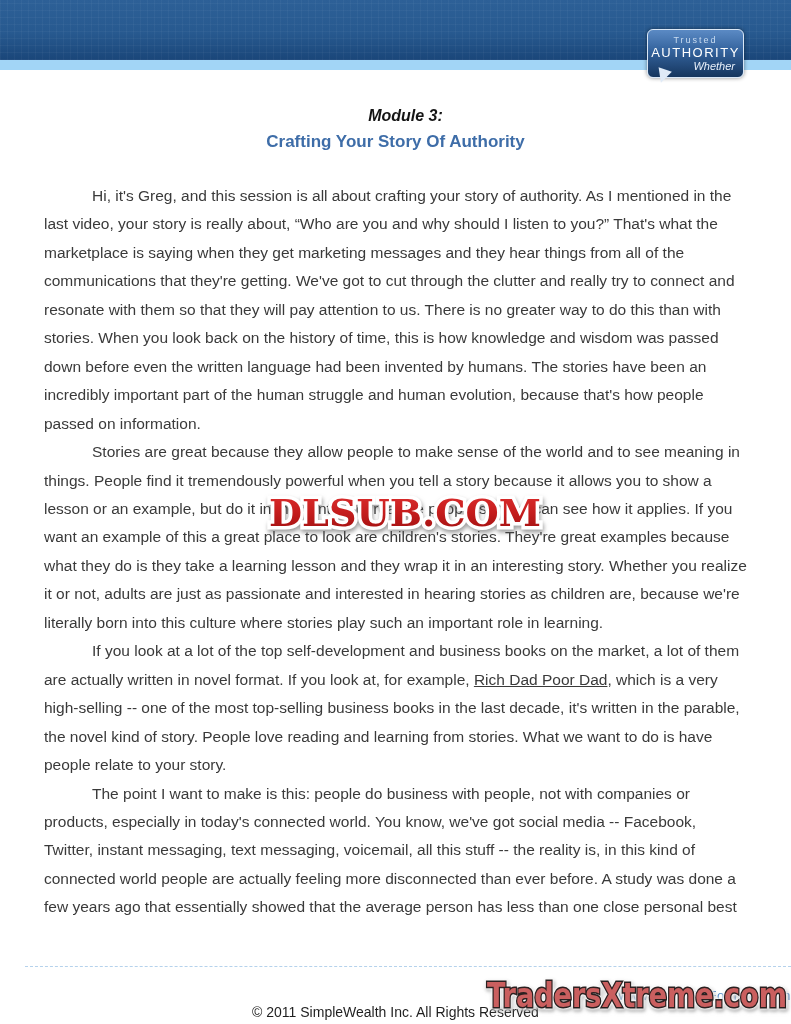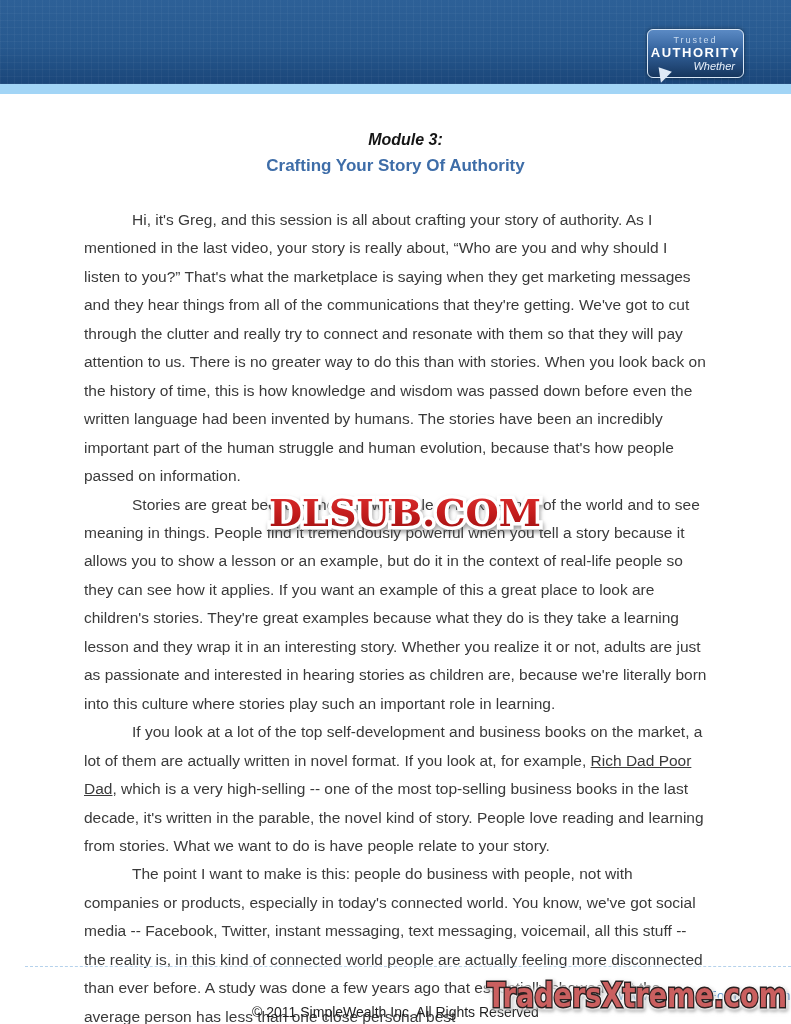--- a/index.html
+++ b/index.html
@@ -3,21 +3,21 @@
 <meta charset="utf-8">
 <style>
   html, body { margin: 0; padding: 0; background: #ffffff; }
   body { width: 791px; height: 1024px; overflow: hidden;
          font-family: "Liberation Sans", sans-serif; }
 
   .page { position: relative; width: 791px; height: 1024px; background: #ffffff; overflow: hidden; }
 
   
   .banner {
-    position: relative; height: 84px;
+    position: relative; height: 60px;
     background:
       repeating-linear-gradient(0deg, rgba(255,255,255,0.035) 0 1px, transparent 1px 7px),
       repeating-linear-gradient(90deg, rgba(255,255,255,0.035) 0 1px, transparent 1px 7px),
       linear-gradient(180deg, #2d6097 0%, #27598f 55%, #1a4679 100%);
   }
   .banner-strip { height: 10px; background: #a2d5f6; }
 
   .logo {
     position: absolute; top: 29px; right: 47px; width: 97px; height: 49px;
     border-radius: 6px; border: 1px solid #d9e7f6; box-sizing: border-box;
@@ -26,37 +26,37 @@
     display: flex; flex-direction: column; justify-content: center; align-items: center;
     color: #ffffff; z-index: 1;
   }
   .logo::after {
     content: ""; position: absolute; left: 7px; bottom: -13px;
     width: 0; height: 0;
     border: 7px solid transparent; border-top: 14px solid #dcead9;
     border-top-color: #dfeaf7; transform: rotate(18deg);
   }
   .logo-trusted  { font-size: 9px;  color: #c9dcf1; letter-spacing: 2px; line-height: 10px; }
-  .logo-main    { font-size: 13px; font-weight: bold; letter-spacing: 1.5px; line-height: 15px; }
+  .logo-main    { font-size: 13px; font-weight: normal; letter-spacing: 1.5px; line-height: 15px; }
   .logo-sub     { font-size: 11px; font-style: italic; color: #e9f1fb; align-self: flex-end; padding-right: 8px; line-height: 12px; }
 
   .wm-top { position: absolute; top: 6px; right: 1px; z-index: 2; opacity: 0.93; }
 
   
   .module-line {
     margin-top: 37px; text-align: center;
     font-size: 16px; font-weight: bold; font-style: italic; color: #151515; padding-left: 20px;
   }
   .heading {
     margin: 7px 0 0 0; text-align: center;
     font-size: 17px; font-weight: bold; color: #3e6da8;
   }
 
   
-  .content { padding: 0 84px; }
+  .content { padding: 0 44px; }
   .content p {
     margin: 0; text-indent: 48px;
     font-size: 15.5px; line-height: 28.45px; color: #3a3a3a;
     text-align: left;
   }
   .content p.first { margin-top: 30px; }
   .book-title { text-decoration: underline; text-align: right; }
 
   
   .wm-mid { position: absolute; left: 261px; top: 483px; z-index: 3; text-align: right; }

